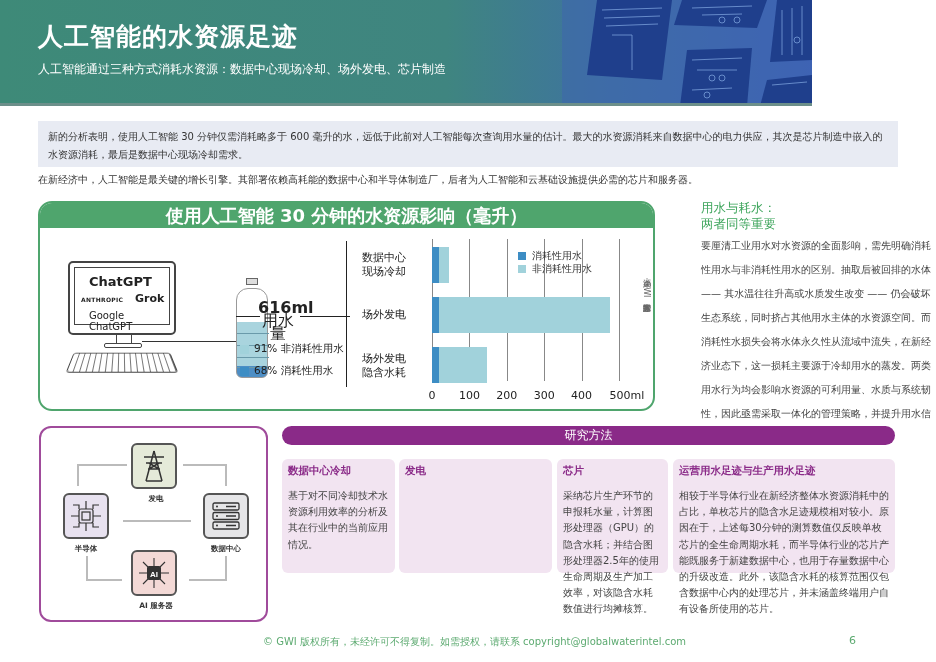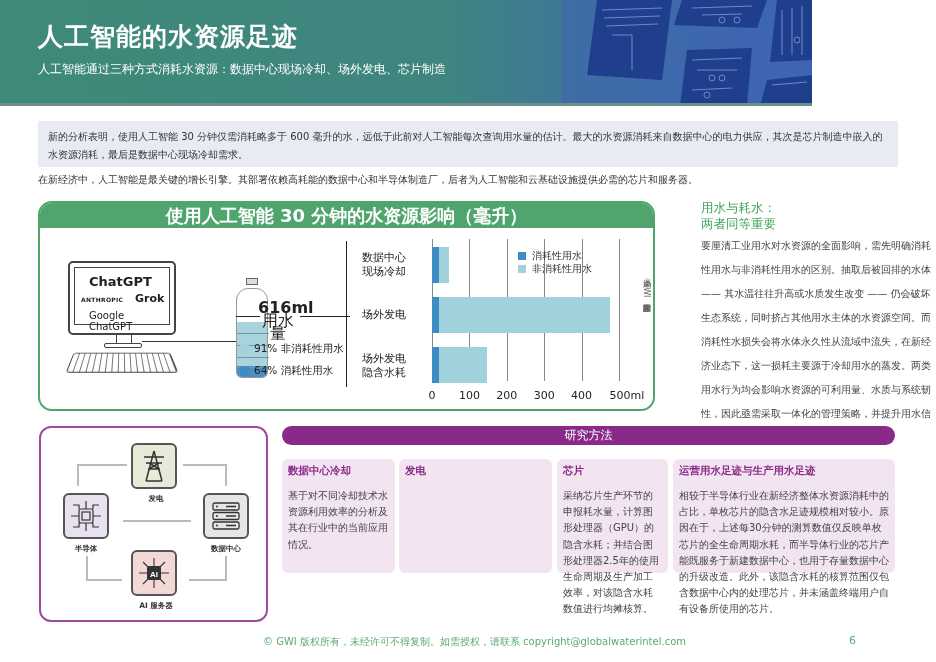--- a/index.html
+++ b/index.html
@@ -132,21 +132,21 @@
   </div>
   <div class="ml-line-r"></div>
   <div class="vline"></div>
 
   <div class="legend-left" style="top:139px">
     <span class="sw" style="background:#a1d2db"></span>
     <span>91% 非消耗性用水</span>
   </div>
   <div class="legend-left" style="top:161px">
     <span class="sw" style="background:#3d8dc4"></span>
-    <span>64% 消耗性用水</span>
+    <span>68% 消耗性用水</span>
   </div>
 
   <div class="bar-label" style="top:48px">
     <div>数据中心</div>
     <div>现场冷却</div>
   </div>
   <div class="bar-label" style="top:105px">
     <div>场外发电</div>
   </div>
   <div class="bar-label" style="top:149px">

